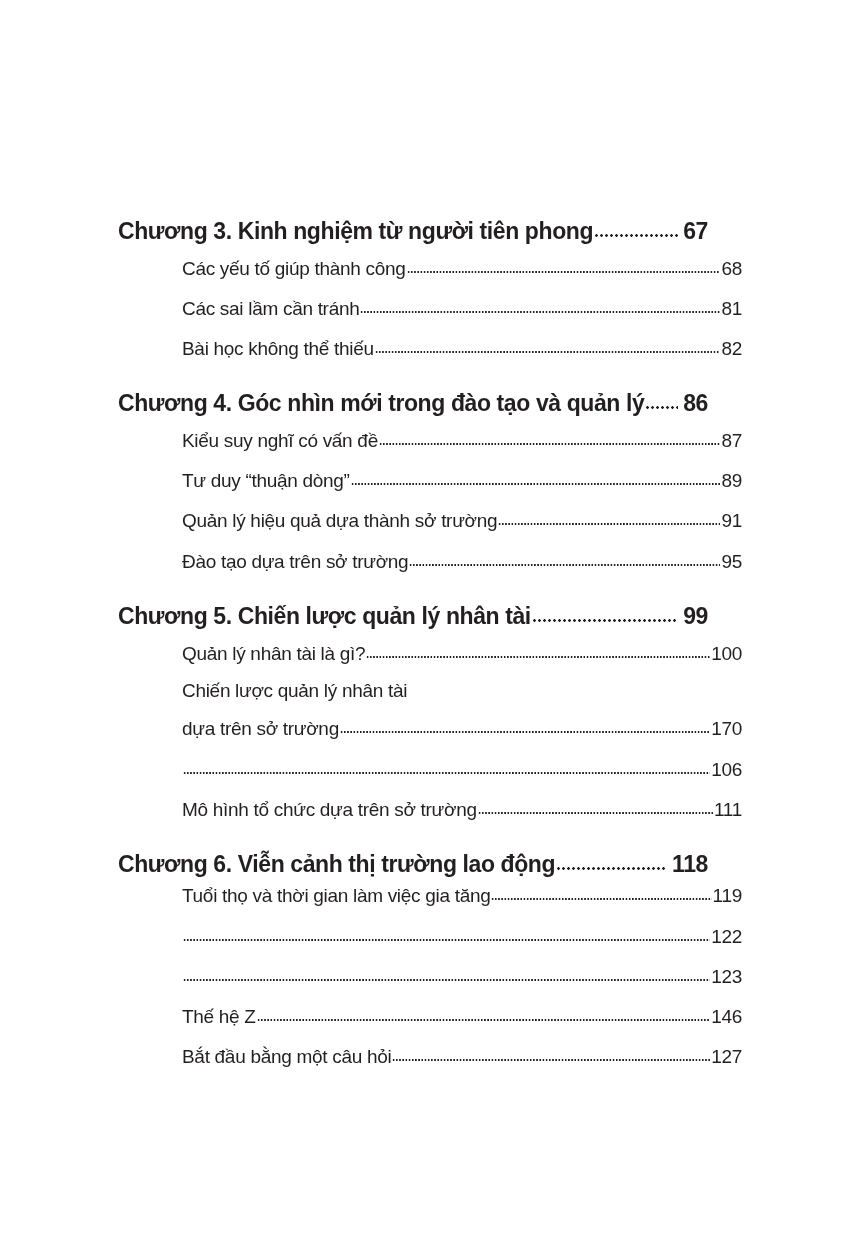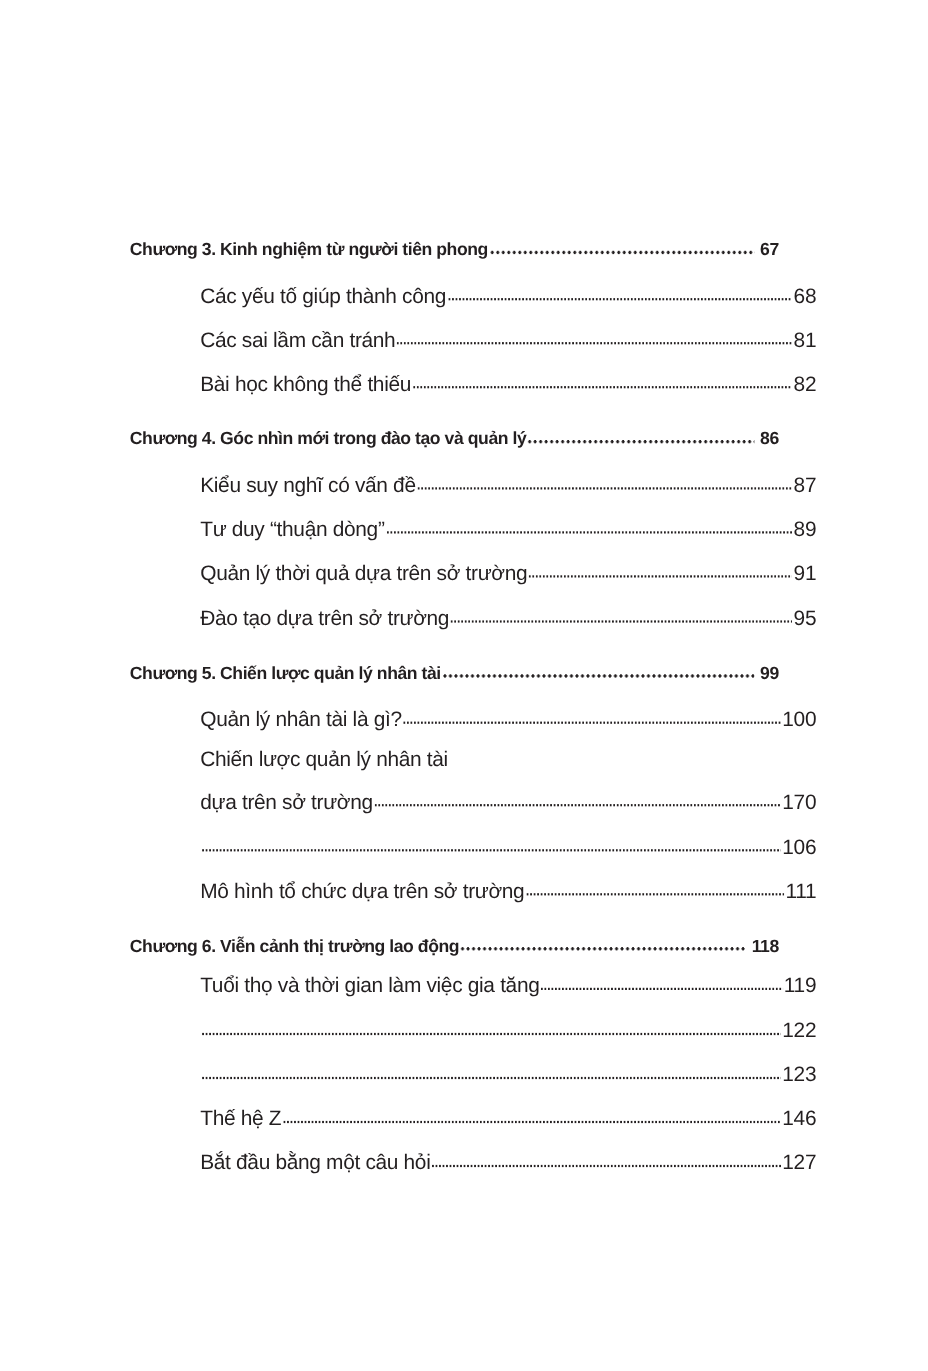--- a/index.html
+++ b/index.html
@@ -25,21 +25,21 @@
       position: absolute;
       left: 0;
       width: 590px;
       display: flex;
       align-items: baseline;
       white-space: nowrap;
       line-height: 1;
     }
     .row.chapter {
       font-weight: bold;
-      font-size: 16px;
+      font-size: 23px;
       letter-spacing: -0.4px;
     }
     .row.entry {
       left: 30px;
       width: 560px;
       font-size: 19px;
       letter-spacing: -0.3px;
       margin-left: 34px;
     }
     .row.entry.wrap-first {
@@ -115,21 +115,21 @@
     <span class="title">Kiểu suy nghĩ có vấn đề</span>
     <span class="leader"></span>
     <span class="page">87</span>
   </div>
   <div class="row entry" style="top:468px">
     <span class="title">Tư duy “thuận dòng”</span>
     <span class="leader"></span>
     <span class="page">89</span>
   </div>
   <div class="row entry" style="top:508px">
-    <span class="title">Quản lý thời quả dựa trên sở trường</span>
+    <span class="title">Quản lý hiệu quả dựa thành sở trường</span>
     <span class="leader"></span>
     <span class="page">91</span>
   </div>
   <div class="row entry" style="top:549px">
     <span class="title">Đào tạo dựa trên sở trường</span>
     <span class="leader"></span>
     <span class="page">95</span>
   </div>
 
   <div class="row chapter" style="top:601px">

